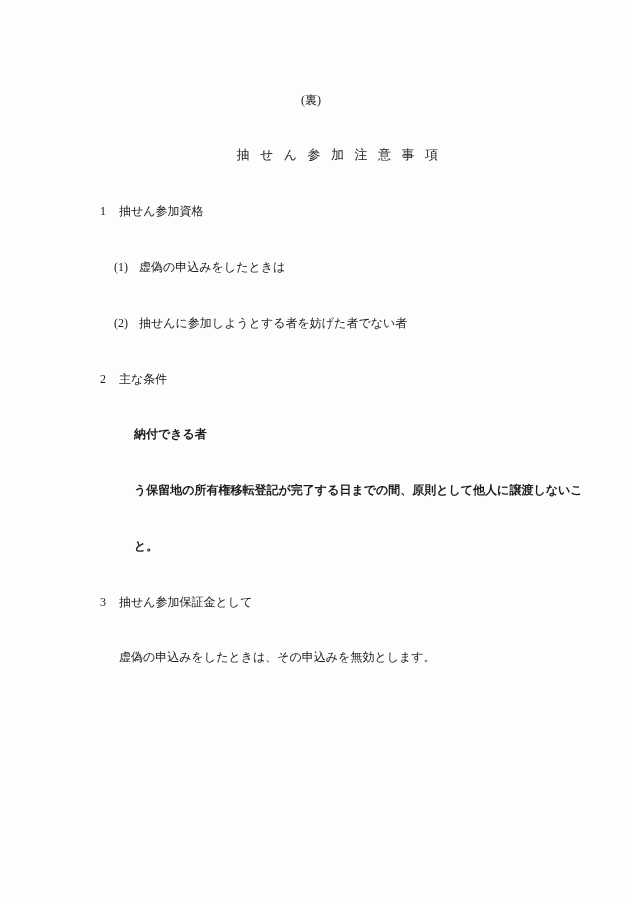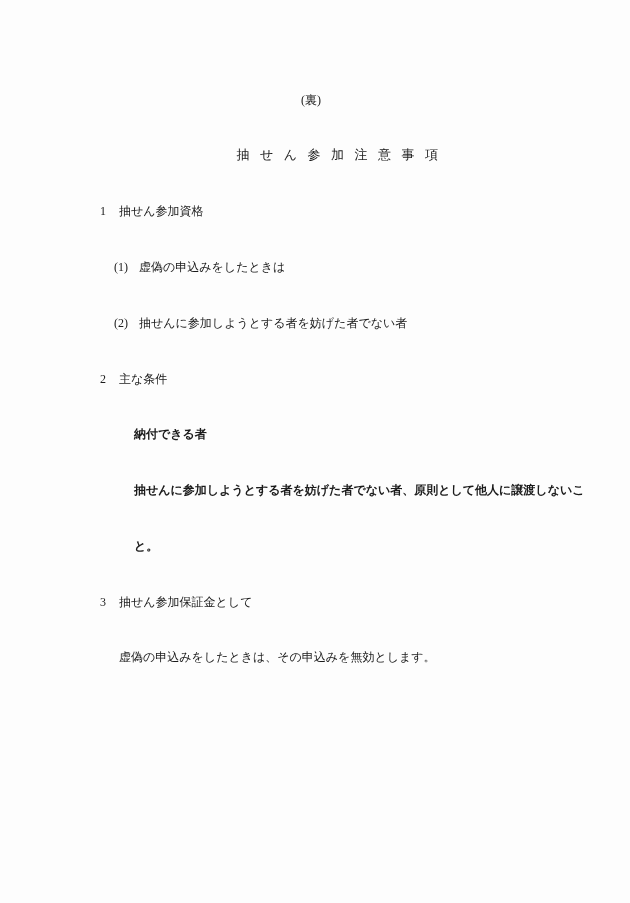--- a/index.html
+++ b/index.html
@@ -58,21 +58,21 @@
     <span class="m">(2)</span><span class="txt">抽せんに参加しようとする者を妨げた者でない者</span>
   </div>
 
   <div class="line l-sec">
     <span class="m">2</span><span class="txt">主な条件</span>
   </div>
   <div class="line l-csub">
     <span class="txt">納付できる者</span>
   </div>
   <div class="line l-csub">
-    <span class="txt">抽せんに参加しようとする者を妨げた者でない者、原則として他人に譲渡しないこ</span>
+    <span class="txt">う保留地の所有権移転登記が完了する日までの間、原則として他人に譲渡しないこ</span>
   </div>
   <div class="line l-csub">
     <span class="txt">と。</span>
   </div>
 
   <div class="line l-sec">
     <span class="m">3</span><span class="txt">抽せん参加保証金として</span>
   </div>
   <div class="line l-para">
     <span class="txt">虚偽の申込みをしたときは、その申込みを無効とします。</span>

